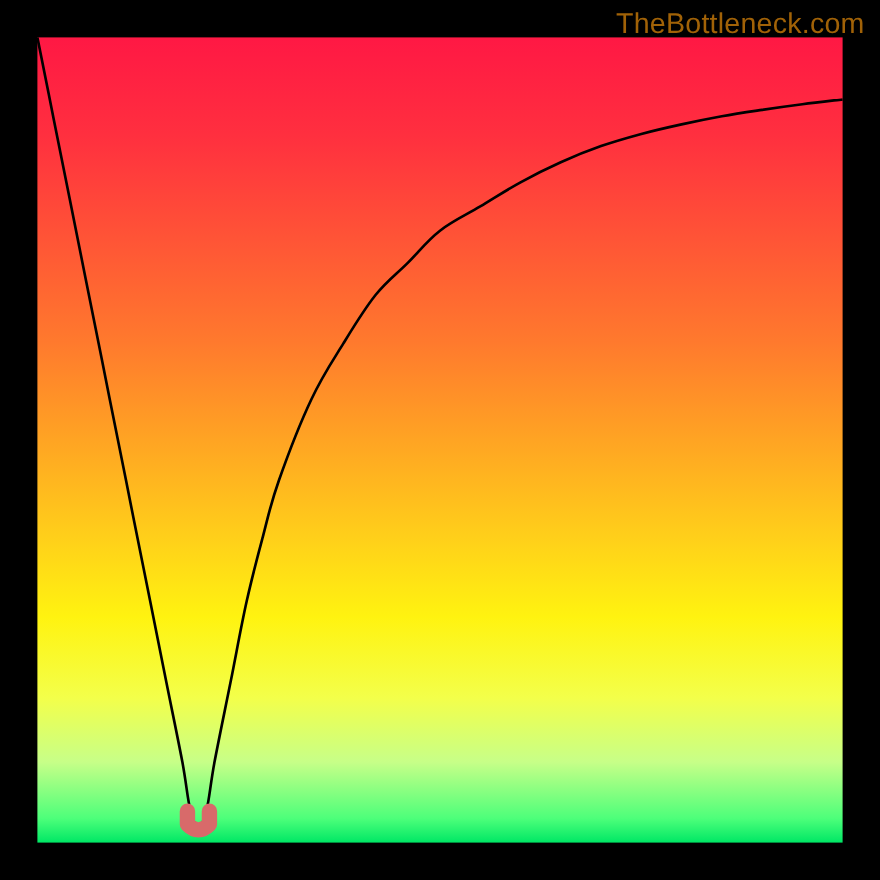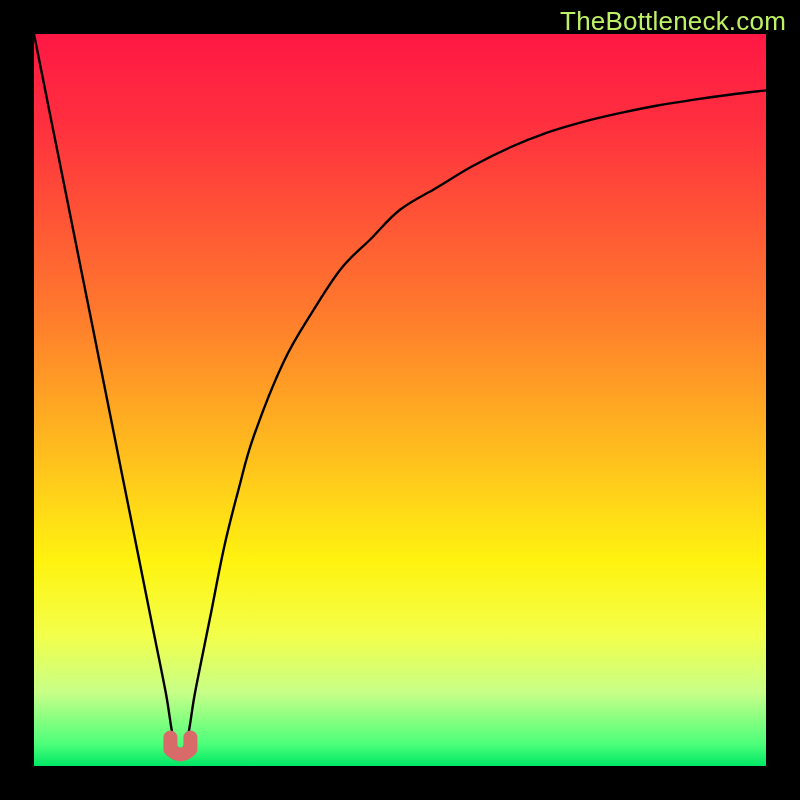--- a/index.html
+++ b/index.html
@@ -16,21 +16,21 @@
     background: #000;
     position: relative;
   }
   .watermark {
     position: absolute;
     top: 6px;
     right: 14px;
     z-index: 10;
     font-size: 26px;
     font-weight: 400;
-    color: #bef264;
+    color: #a16207;
     letter-spacing: 0.2px;
     user-select: none;
     margin-left: 20px;
   }
   svg {
     display: block;
   }
 </style>
 </head>
 <body>

